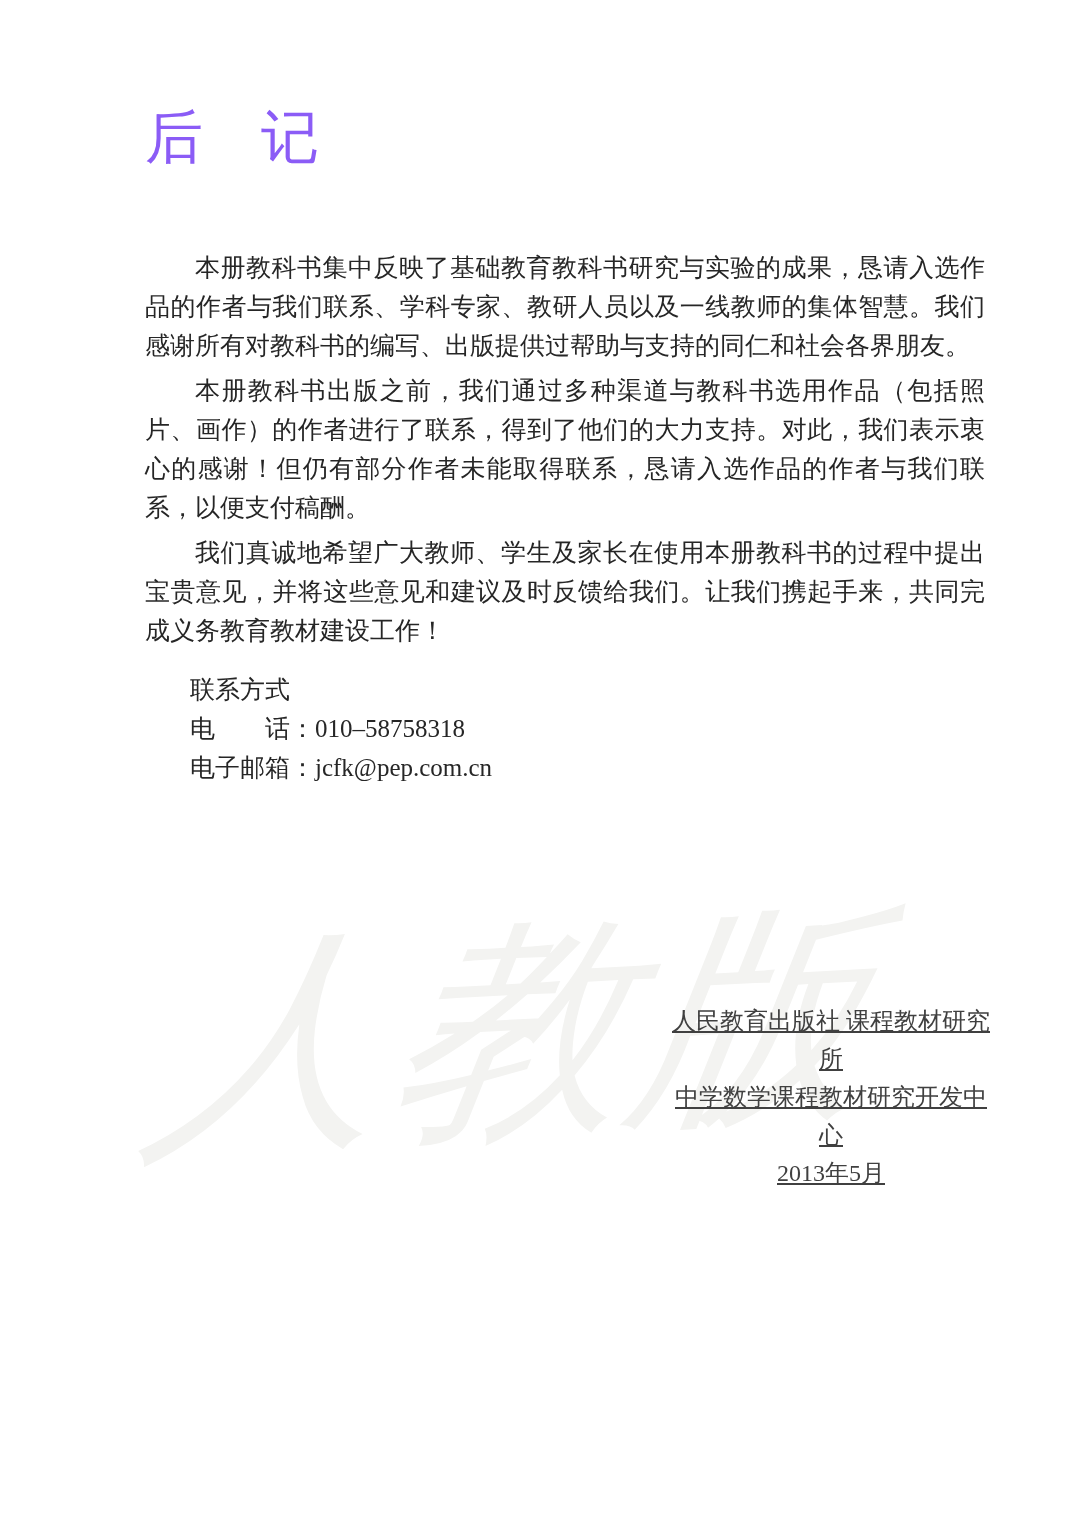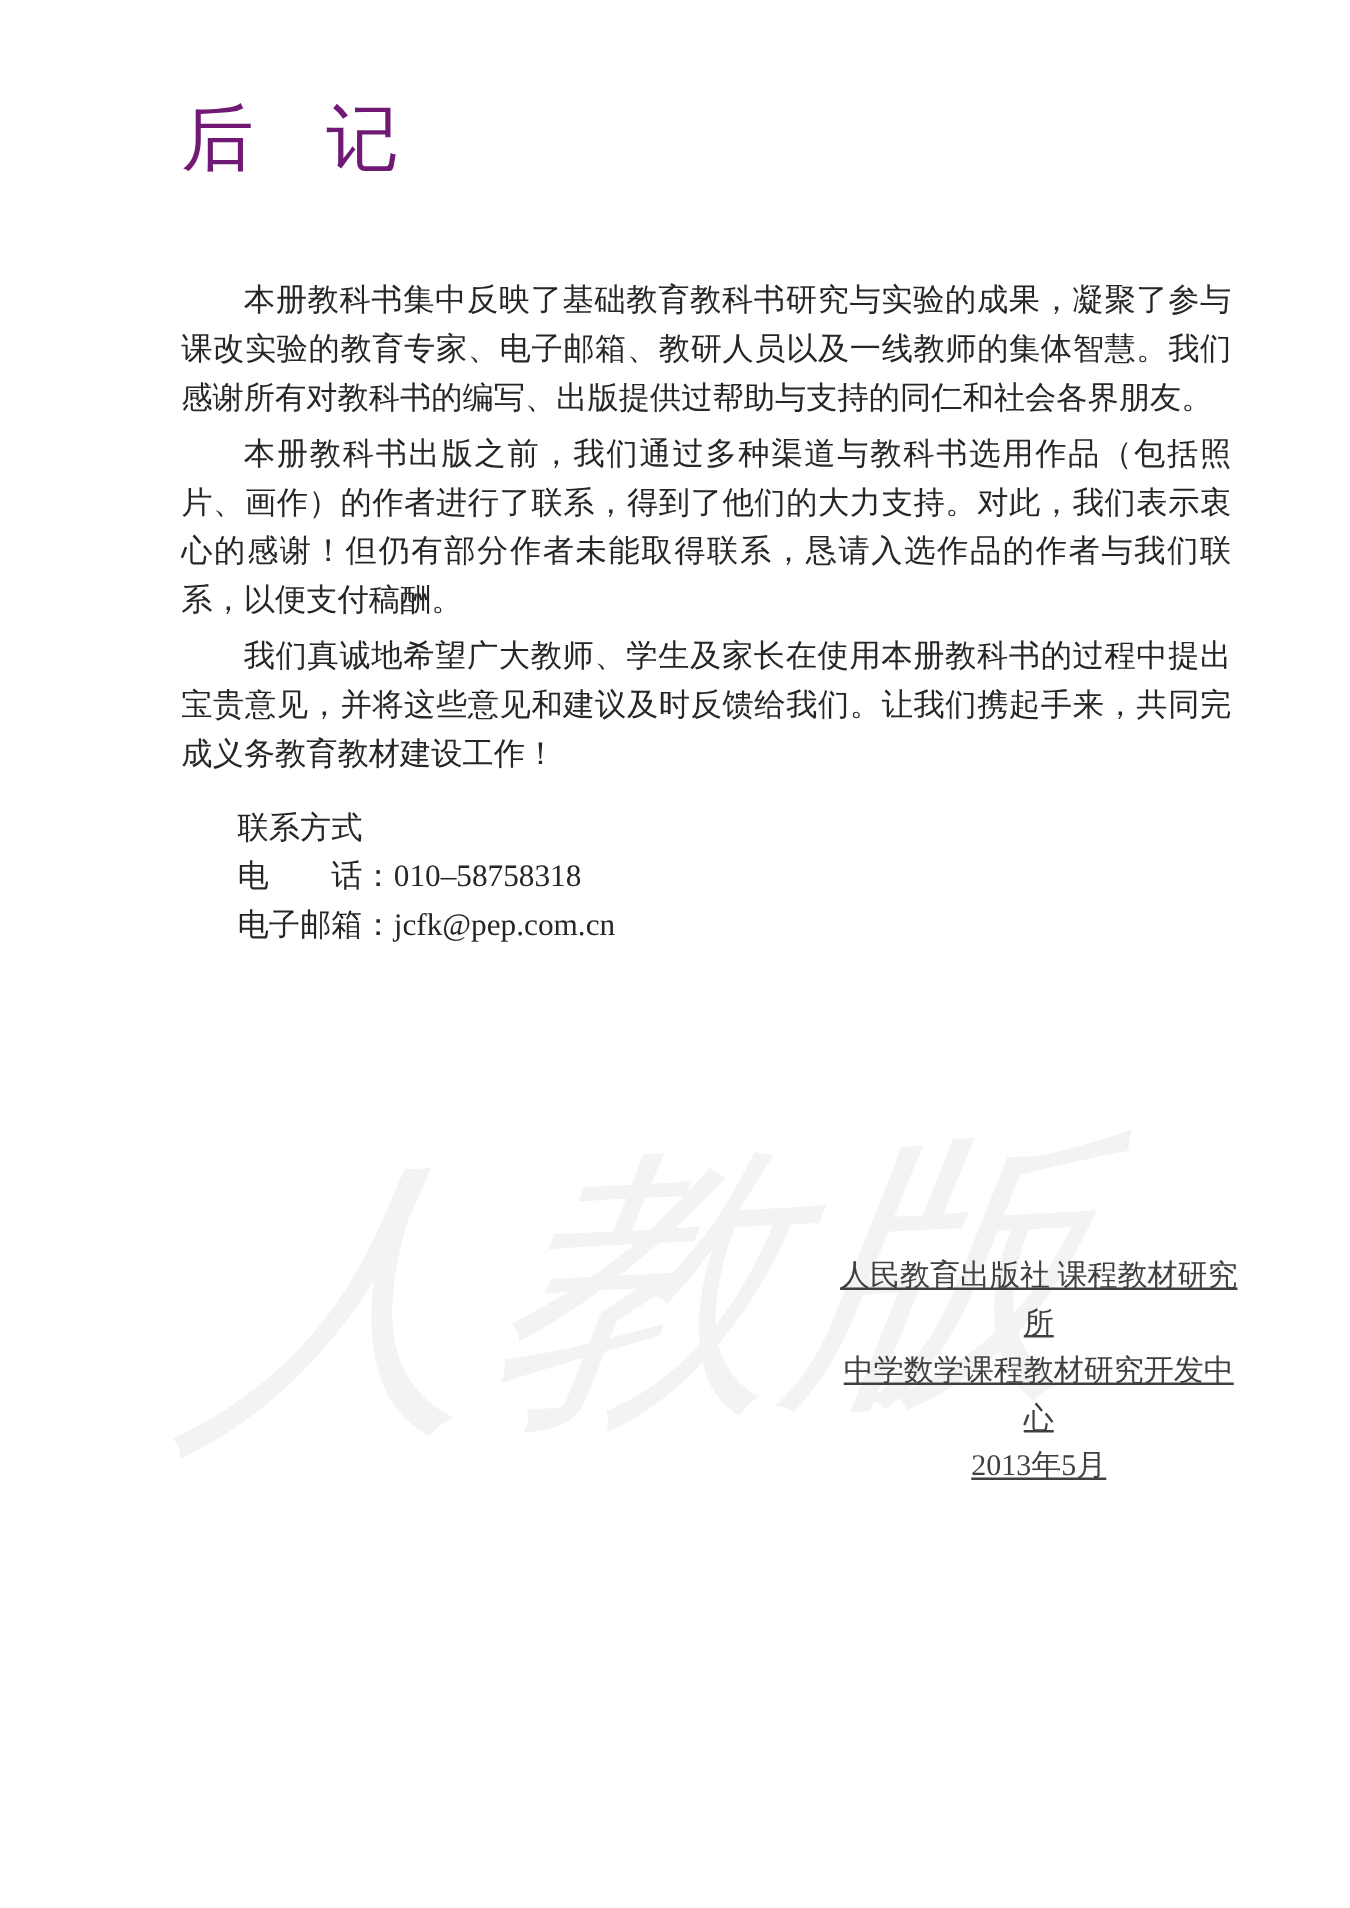--- a/index.html
+++ b/index.html
@@ -31,26 +31,26 @@
     user-select: none;
   }
   .content {
     position: relative;
     z-index: 1;
     margin-left: 145px;
     width: 840px;
   }
   .page-title {
     margin: 0;
-    padding-top: 77px;
+    padding-top: 104px;
     font-size: 58px;
     line-height: 1.18;
     font-weight: 500;
     letter-spacing: 0;
-    color: #701a75;
+    color: #8b5cf6;
   }
   .body-text {
     margin-top: 76px;
   }
   .body-text p {
     margin: 0 0 6px 0;
     font-size: 25px;
     line-height: 39px;
     text-align: justify;
     text-indent: 2em;
@@ -80,21 +80,21 @@
 </head>
 <body>
 
 <div class="watermark">人教版</div>
 
 <div class="content">
 
   <h1 class="page-title">后　记</h1>
 
   <div class="body-text">
-    <p>本册教科书集中反映了基础教育教科书研究与实验的成果，凝聚了参与课改实验的教育专家、电子邮箱、教研人员以及一线教师的集体智慧。我们感谢所有对教科书的编写、出版提供过帮助与支持的同仁和社会各界朋友。</p>
+    <p>本册教科书集中反映了基础教育教科书研究与实验的成果，恳请入选作品的作者与我们联系、学科专家、教研人员以及一线教师的集体智慧。我们感谢所有对教科书的编写、出版提供过帮助与支持的同仁和社会各界朋友。</p>
     <p>本册教科书出版之前，我们通过多种渠道与教科书选用作品（包括照片、画作）的作者进行了联系，得到了他们的大力支持。对此，我们表示衷心的感谢！但仍有部分作者未能取得联系，恳请入选作品的作者与我们联系，以便支付稿酬。</p>
     <p>我们真诚地希望广大教师、学生及家长在使用本册教科书的过程中提出宝贵意见，并将这些意见和建议及时反馈给我们。让我们携起手来，共同完成义务教育教材建设工作！</p>
   </div>
 
   <div class="contact">
     <div class="contact-row">联系方式</div>
     <div class="contact-row">
       <span>电　　话：</span><span>010–58758318</span>
     </div>
     <div class="contact-row">

